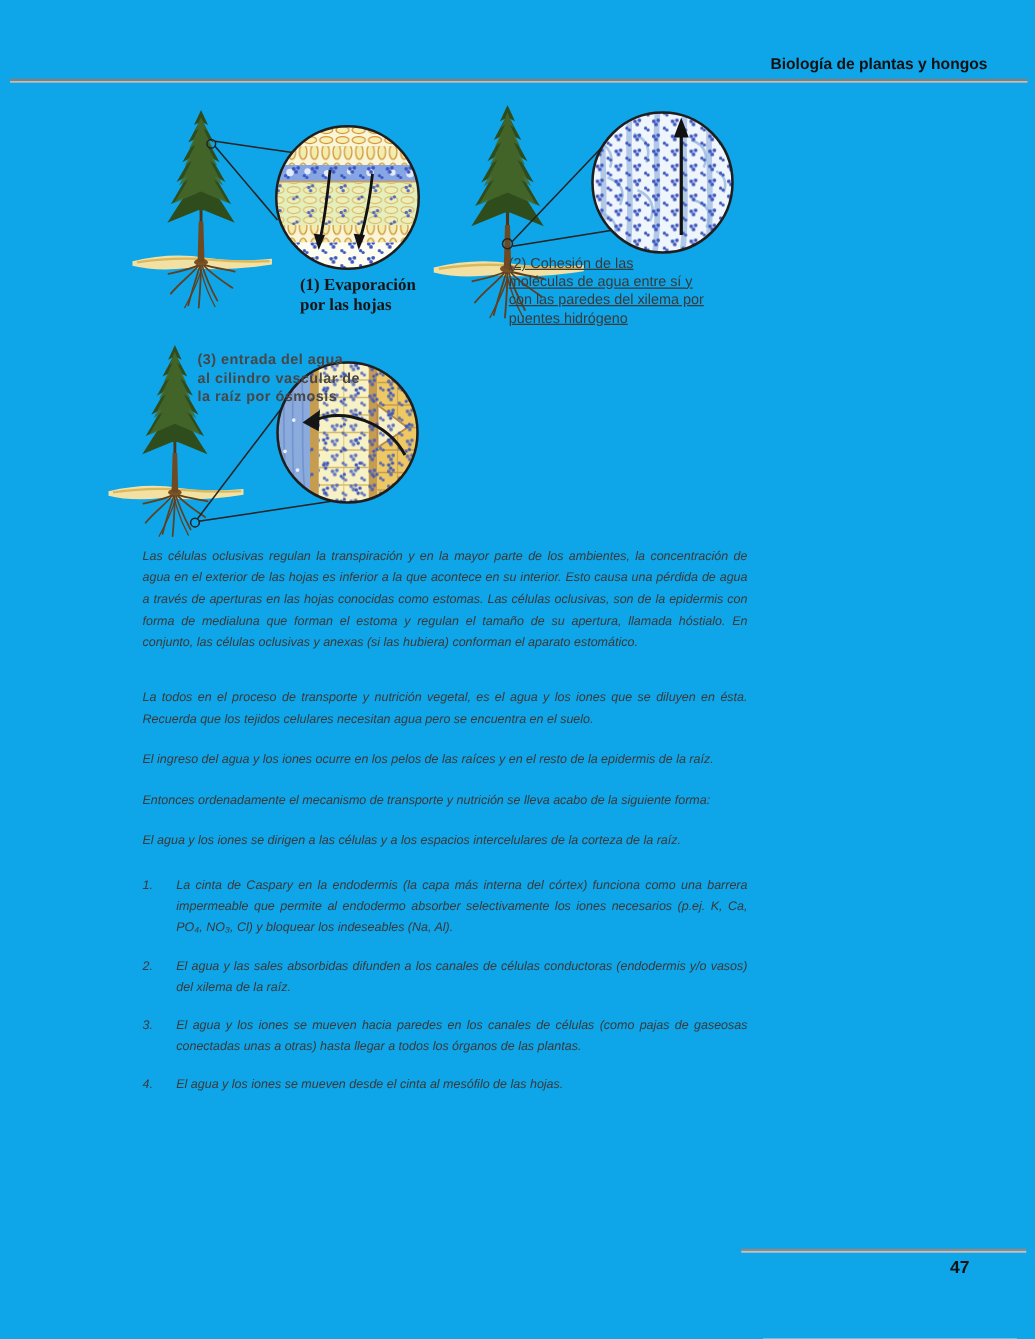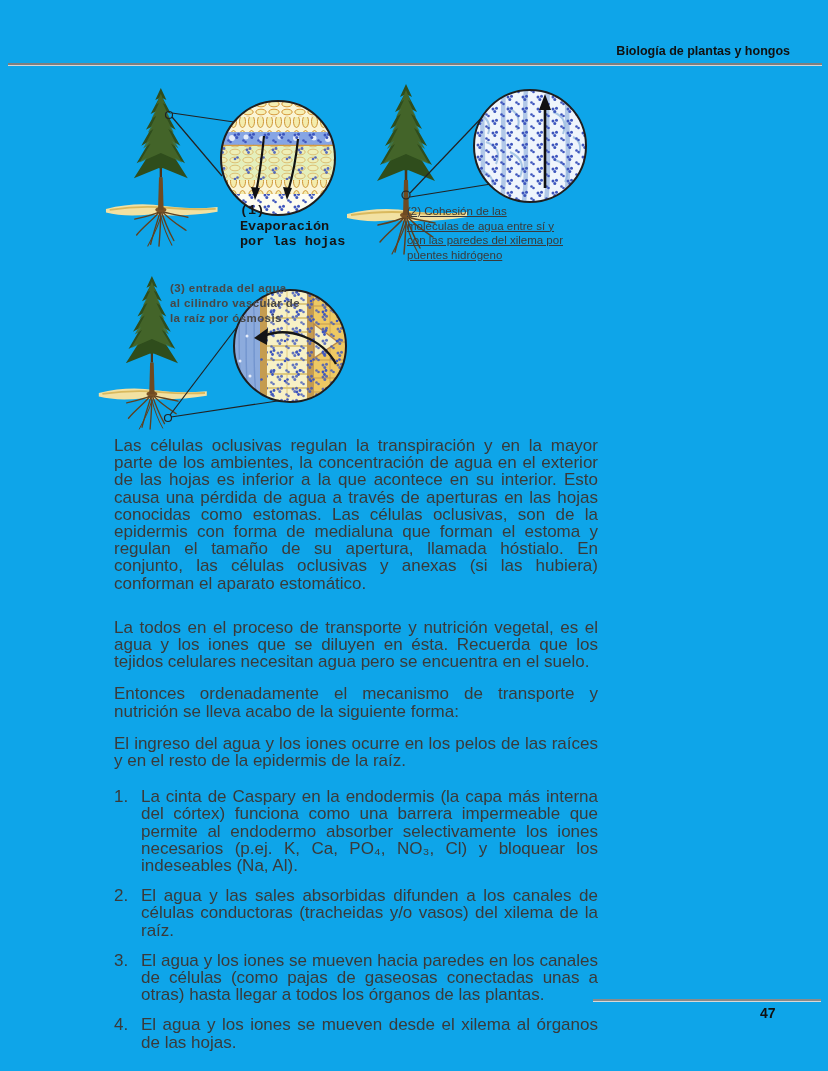--- a/index.html
+++ b/index.html
@@ -15,36 +15,36 @@
   .header-rule{
     position:absolute;top:63px;left:8px;right:6px;height:2px;
     background:#7f7f7f;border-bottom:1.5px solid #d6d6d6;
   }
   
   .fig{position:absolute;}
   .fig svg{position:absolute;left:0;top:0;overflow:visible;}
   .fig-caption{position:absolute;white-space:pre-line;}
   #fig1{left:112px;top:84px;width:245px;height:178px;}
   #fig1 .fig-caption{
-    left:128px;top:119px;font-family:Liberation Mono, monospace;
+    left:128px;top:136px;font-family:Liberation Serif, serif;
     font-weight:bold;font-size:13.5px;line-height:15.5px;color:#141414;
   }
   #fig2{left:355px;top:82px;width:240px;height:185px;}
   #fig2 .fig-caption{
     left:52px;top:122px;font-size:11.5px;line-height:14.5px;color:#3a3a3a;width:178px;text-decoration:underline;
   }
-  #fig3{left:110px;top:266px;width:260px;height:170px;}
+  #fig3{left:98px;top:266px;width:260px;height:170px;}
   #fig3 .fig-caption{
     left:60px;top:15px;font-size:11.5px;line-height:15px;font-weight:bold;
     letter-spacing:.4px;color:#474747;
   }
   
   .body-text{
     position:absolute;left:114px;top:437px;width:484px;
-    font-size:17px;line-height:17.2px;text-align:justify;
+    font-size:10px;line-height:17.2px;text-align:justify;font-style:italic;
   }
   .body-text p{margin:0 0 15px 0;}
   .body-text p.gap-lg{margin-bottom:27px;}
   .olist{margin-top:19px;}
   .list-item{display:flex;margin-bottom:13px;}
   .list-item .num{flex:0 0 27px;}
   .list-item .txt{flex:1;text-align:justify;}
   
   .footer-rule{
     position:absolute;left:593px;top:999px;width:228px;height:2px;
@@ -275,39 +275,40 @@
       </g>
     </svg>
     <div class="fig-caption">(3) entrada del agua
 al cilindro vascular de
 la raíz por ósmosis</div>
   </div>
 
   <div class="body-text">
     <p class="gap-lg">Las células oclusivas regulan la transpiración y en la mayor parte de los ambientes, la concentración de agua en el exterior de las hojas es inferior a la que acontece en su interior. Esto causa una pérdida de agua a través de aperturas en las hojas conocidas como estomas. Las células oclusivas, son de la epidermis con forma de medialuna que forman el estoma y regulan el tamaño de su apertura, llamada hóstialo. En conjunto, las células oclusivas y anexas (si las hubiera) conforman el aparato estomático.</p>
     <p>La todos en el proceso de transporte y nutrición vegetal, es el agua y los iones que se diluyen en ésta. Recuerda que los tejidos celulares necesitan agua pero se encuentra en el suelo.</p>
+    <p>El ingreso del agua y los iones ocurre en los pelos de las raíces y en el resto de la epidermis de la raíz.</p>
     <p>Entonces ordenadamente el mecanismo de transporte y nutrición se lleva acabo de la siguiente forma:</p>
-    <p>El ingreso del agua y los iones ocurre en los pelos de las raíces y en el resto de la epidermis de la raíz.</p>
+    <p>El agua y los iones se dirigen a las células y a los espacios intercelulares de la corteza de la raíz.</p>
 
     <div class="olist">
       <div class="list-item">
         <span class="num">1.</span>
         <span class="txt">La cinta de Caspary en la endodermis (la capa más interna del córtex) funciona como una barrera impermeable que permite al endodermo absorber selectivamente los iones necesarios (p.ej. K, Ca, PO₄, NO₃, Cl) y bloquear los indeseables (Na, Al).</span>
       </div>
       <div class="list-item">
         <span class="num">2.</span>
-        <span class="txt">El agua y las sales absorbidas difunden a los canales de células conductoras (tracheidas y/o vasos) del xilema de la raíz.</span>
+        <span class="txt">El agua y las sales absorbidas difunden a los canales de células conductoras (endodermis y/o vasos) del xilema de la raíz.</span>
       </div>
       <div class="list-item">
         <span class="num">3.</span>
         <span class="txt">El agua y los iones se mueven hacia paredes en los canales de células (como pajas de gaseosas conectadas unas a otras) hasta llegar a todos los órganos de las plantas.</span>
       </div>
       <div class="list-item">
         <span class="num">4.</span>
-        <span class="txt">El agua y los iones se mueven desde el xilema al órganos de las hojas.</span>
+        <span class="txt">El agua y los iones se mueven desde el cinta al mesófilo de las hojas.</span>
       </div>
     </div>
   </div>
 
   <div class="footer-rule"></div>
   <div class="page-number">47</div>
 
 </div>
 
 </body></html>

